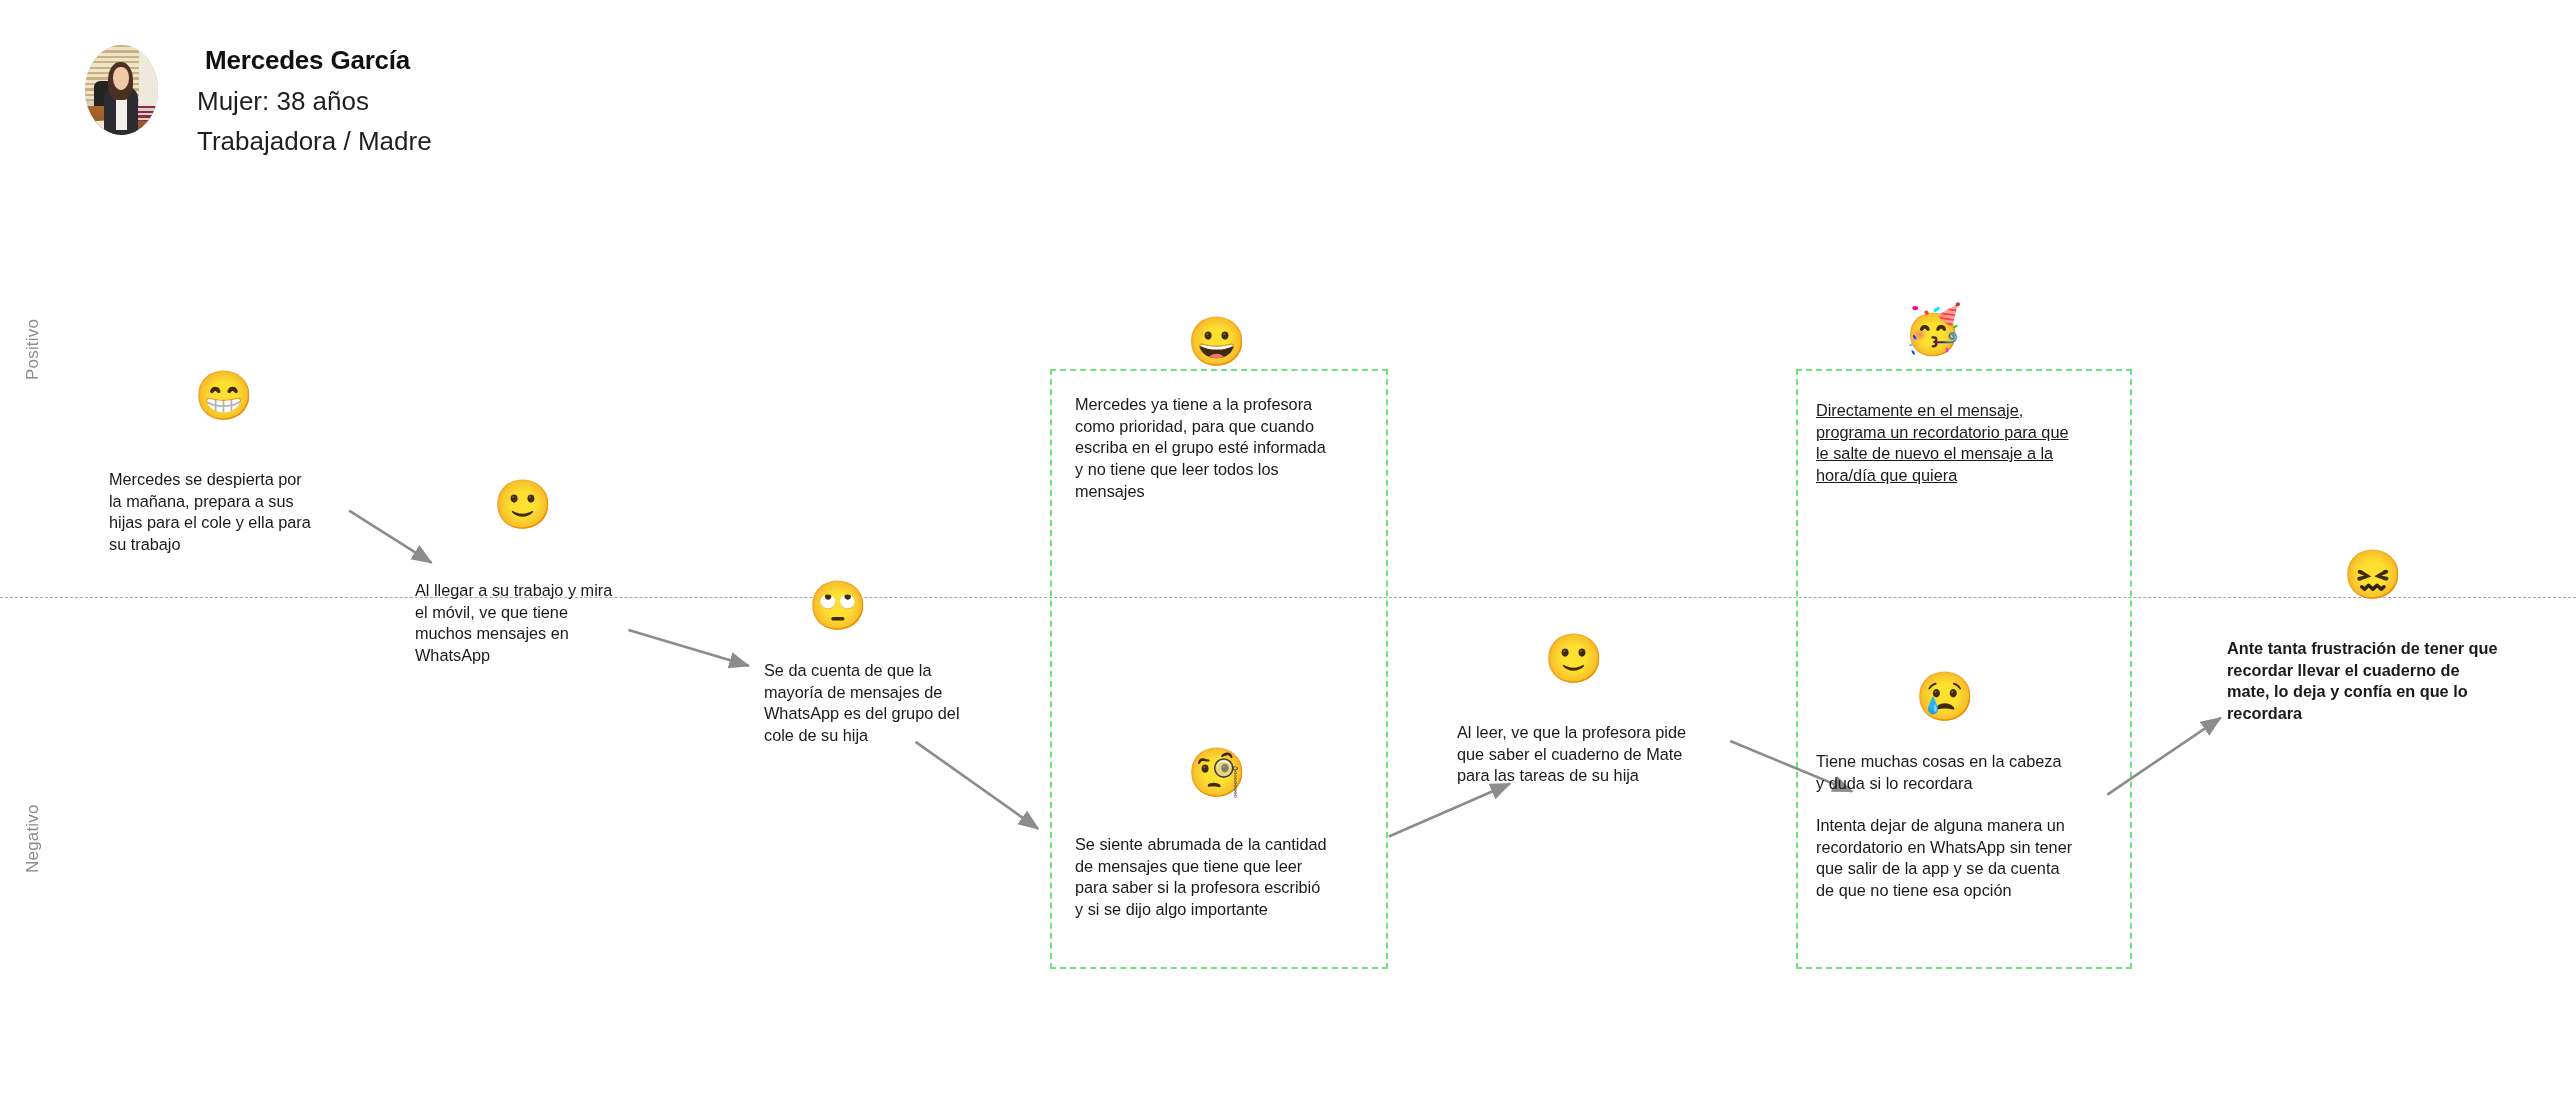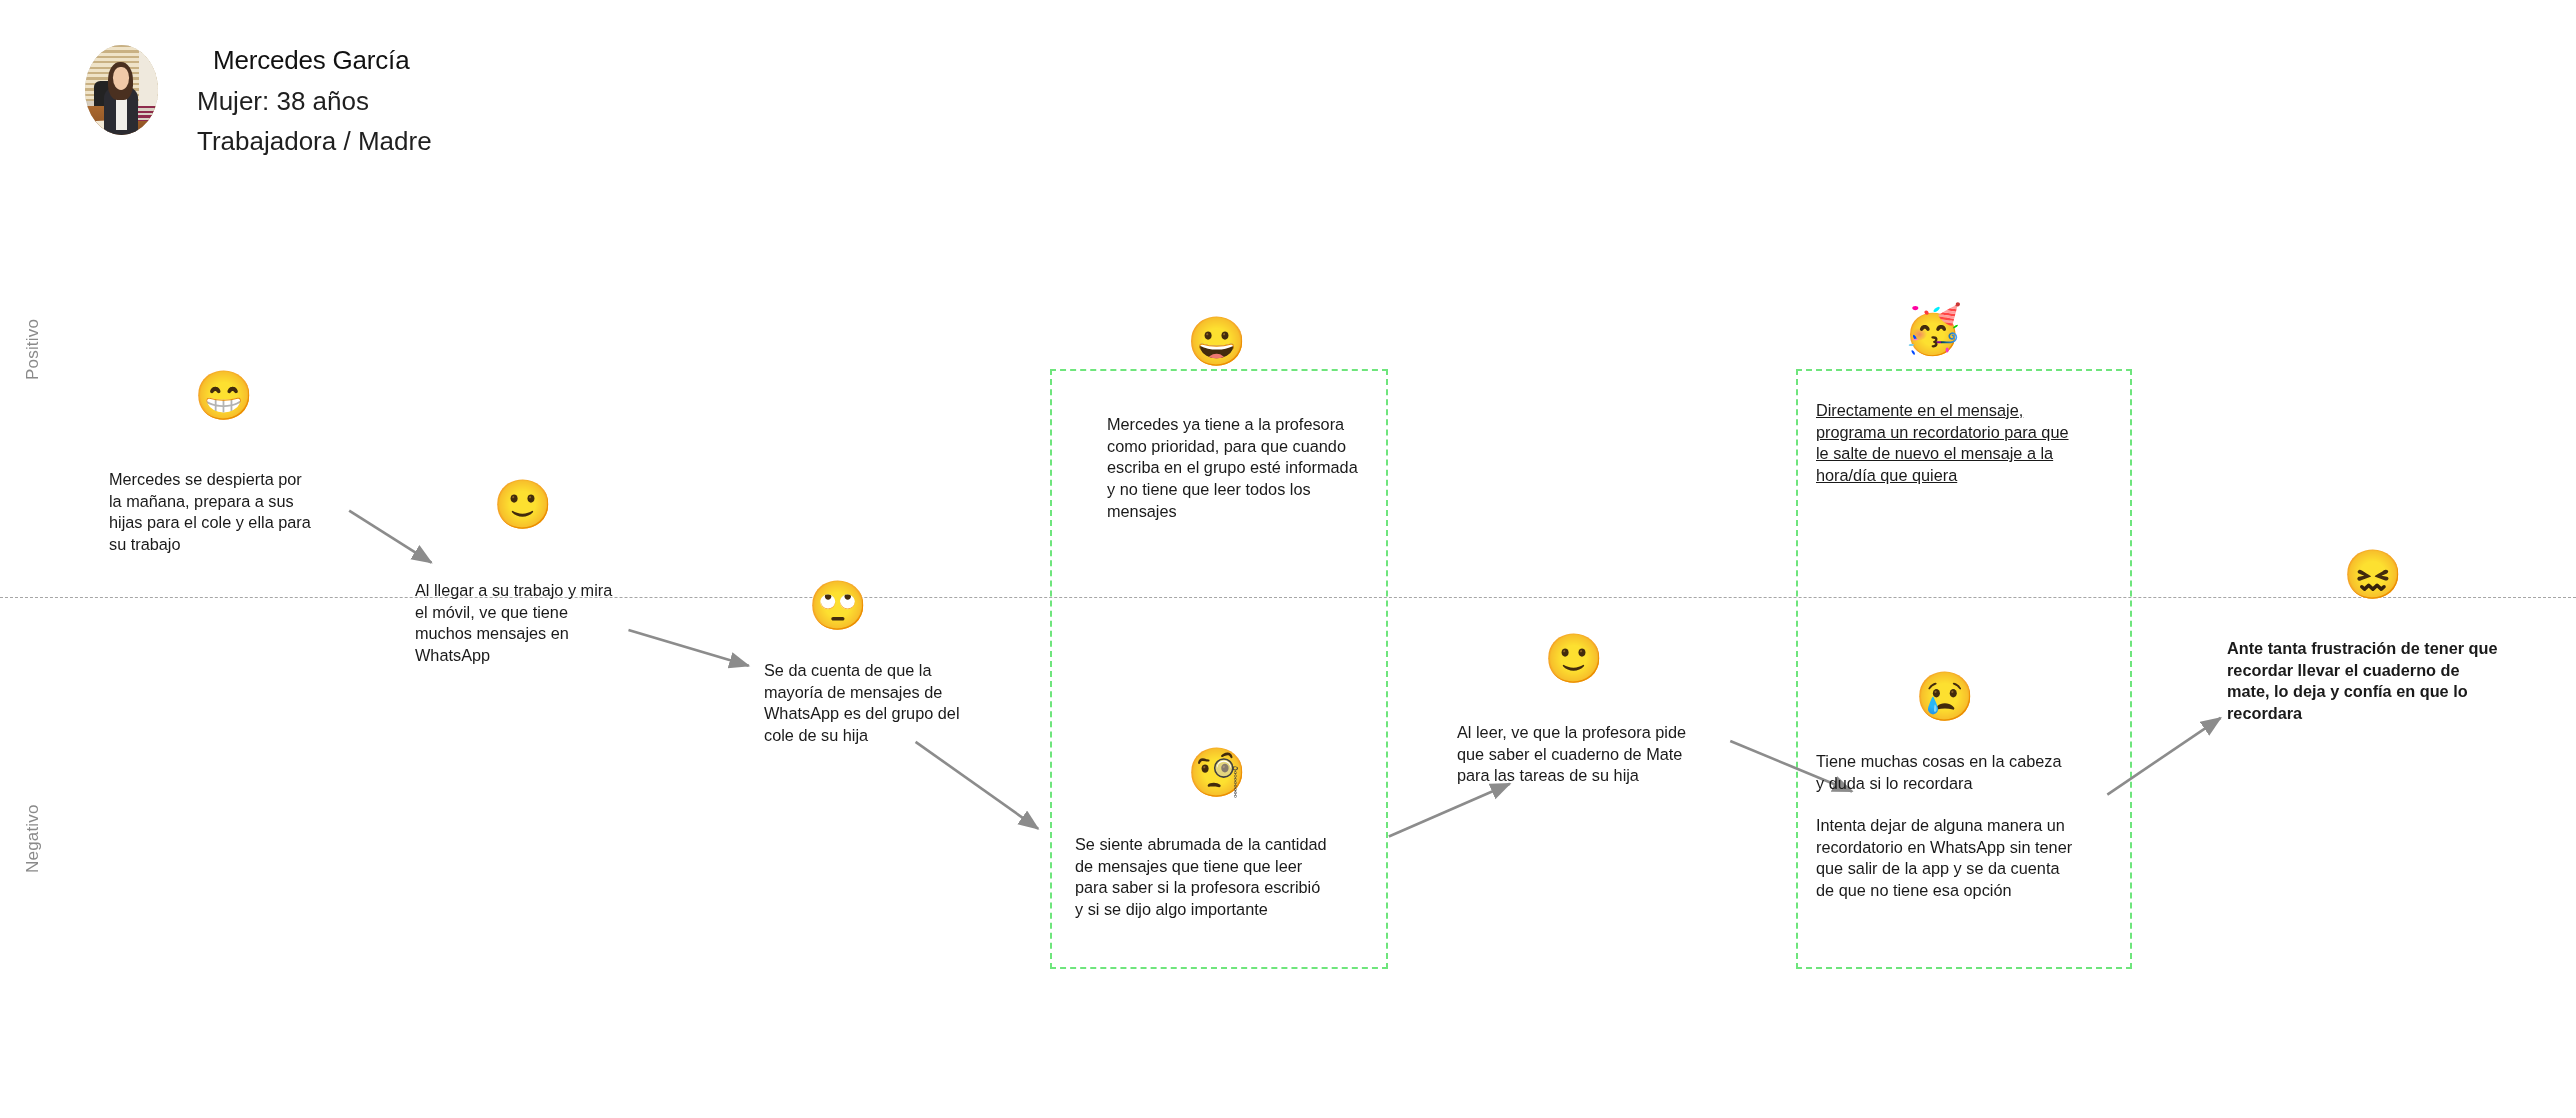--- a/index.html
+++ b/index.html
@@ -104,24 +104,24 @@
     width: 22%; height: 26%;
     background: #f0c9a8;
     border-radius: 46% 46% 52% 52%;
   }
   .persona-meta {
     margin-left: 39px;
     padding-top: 1.6px;
   }
   .persona-name {
     font-size: 26px;
-    font-weight: normal;
+    font-weight: bold;
     letter-spacing: -0.2px;
     color: #111111;
-    margin: 0 0 14px 16px;
+    margin: 0 0 14px 8px;
     line-height: 1;
   }
   .persona-line {
     font-size: 26px;
     color: #1f1f1f;
     margin: 0 0 11.6px 0;
     line-height: 1.1;
   }
 
   
@@ -247,21 +247,21 @@
   <div class="step">
     <div class="step-emoji" style="left:808px; top:582px;">🙄</div>
     <div class="step-text" style="left:764px; top:660px; width:256px;">Se da cuenta de que la
 mayoría de mensajes de
 WhatsApp es del grupo del
 cole de su hija</div>
   </div>
 
   <div class="step">
     <div class="step-emoji" style="left:1187px; top:318px;">😀</div>
-    <div class="step-text" style="left:1075px; top:414px; width:310px;margin-left:32px;">Mercedes ya tiene a la profesora
+    <div class="step-text" style="left:1075px; top:394px; width:310px;">Mercedes ya tiene a la profesora
 como prioridad, para que cuando
 escriba en el grupo esté informada
 y no tiene que leer todos los
 mensajes</div>
   </div>
 
   <div class="step">
     <div class="step-emoji" style="left:1187px; top:749px;">🧐</div>
     <div class="step-text" style="left:1075px; top:834px; width:310px;">Se siente abrumada de la cantidad
 de mensajes que tiene que leer

